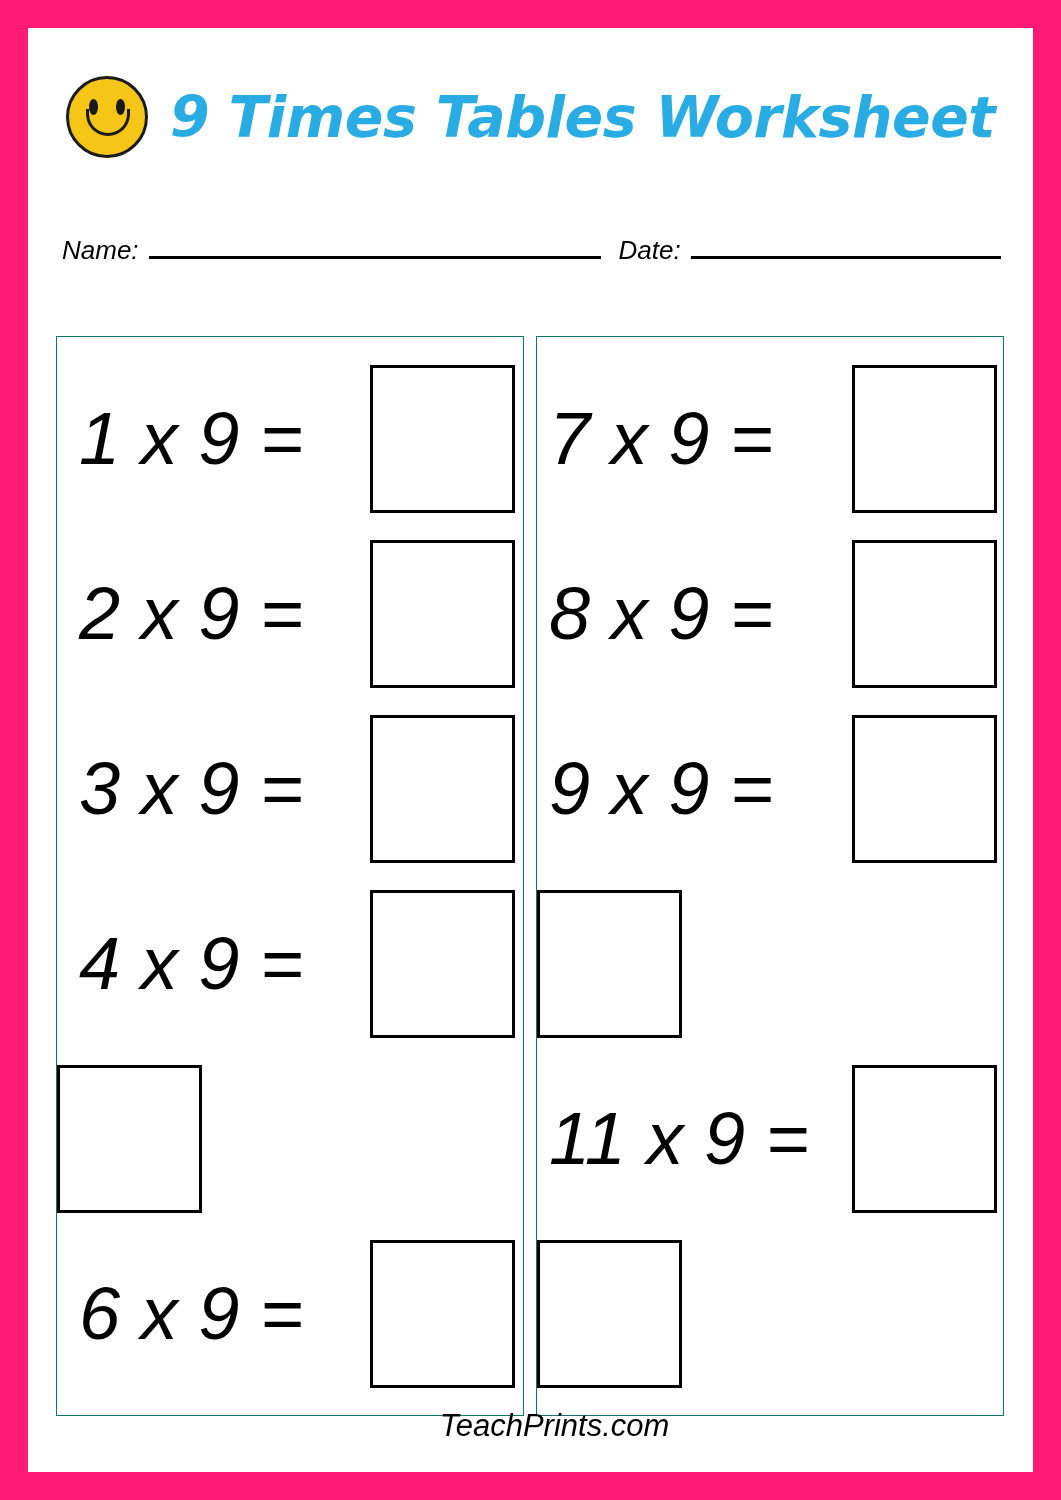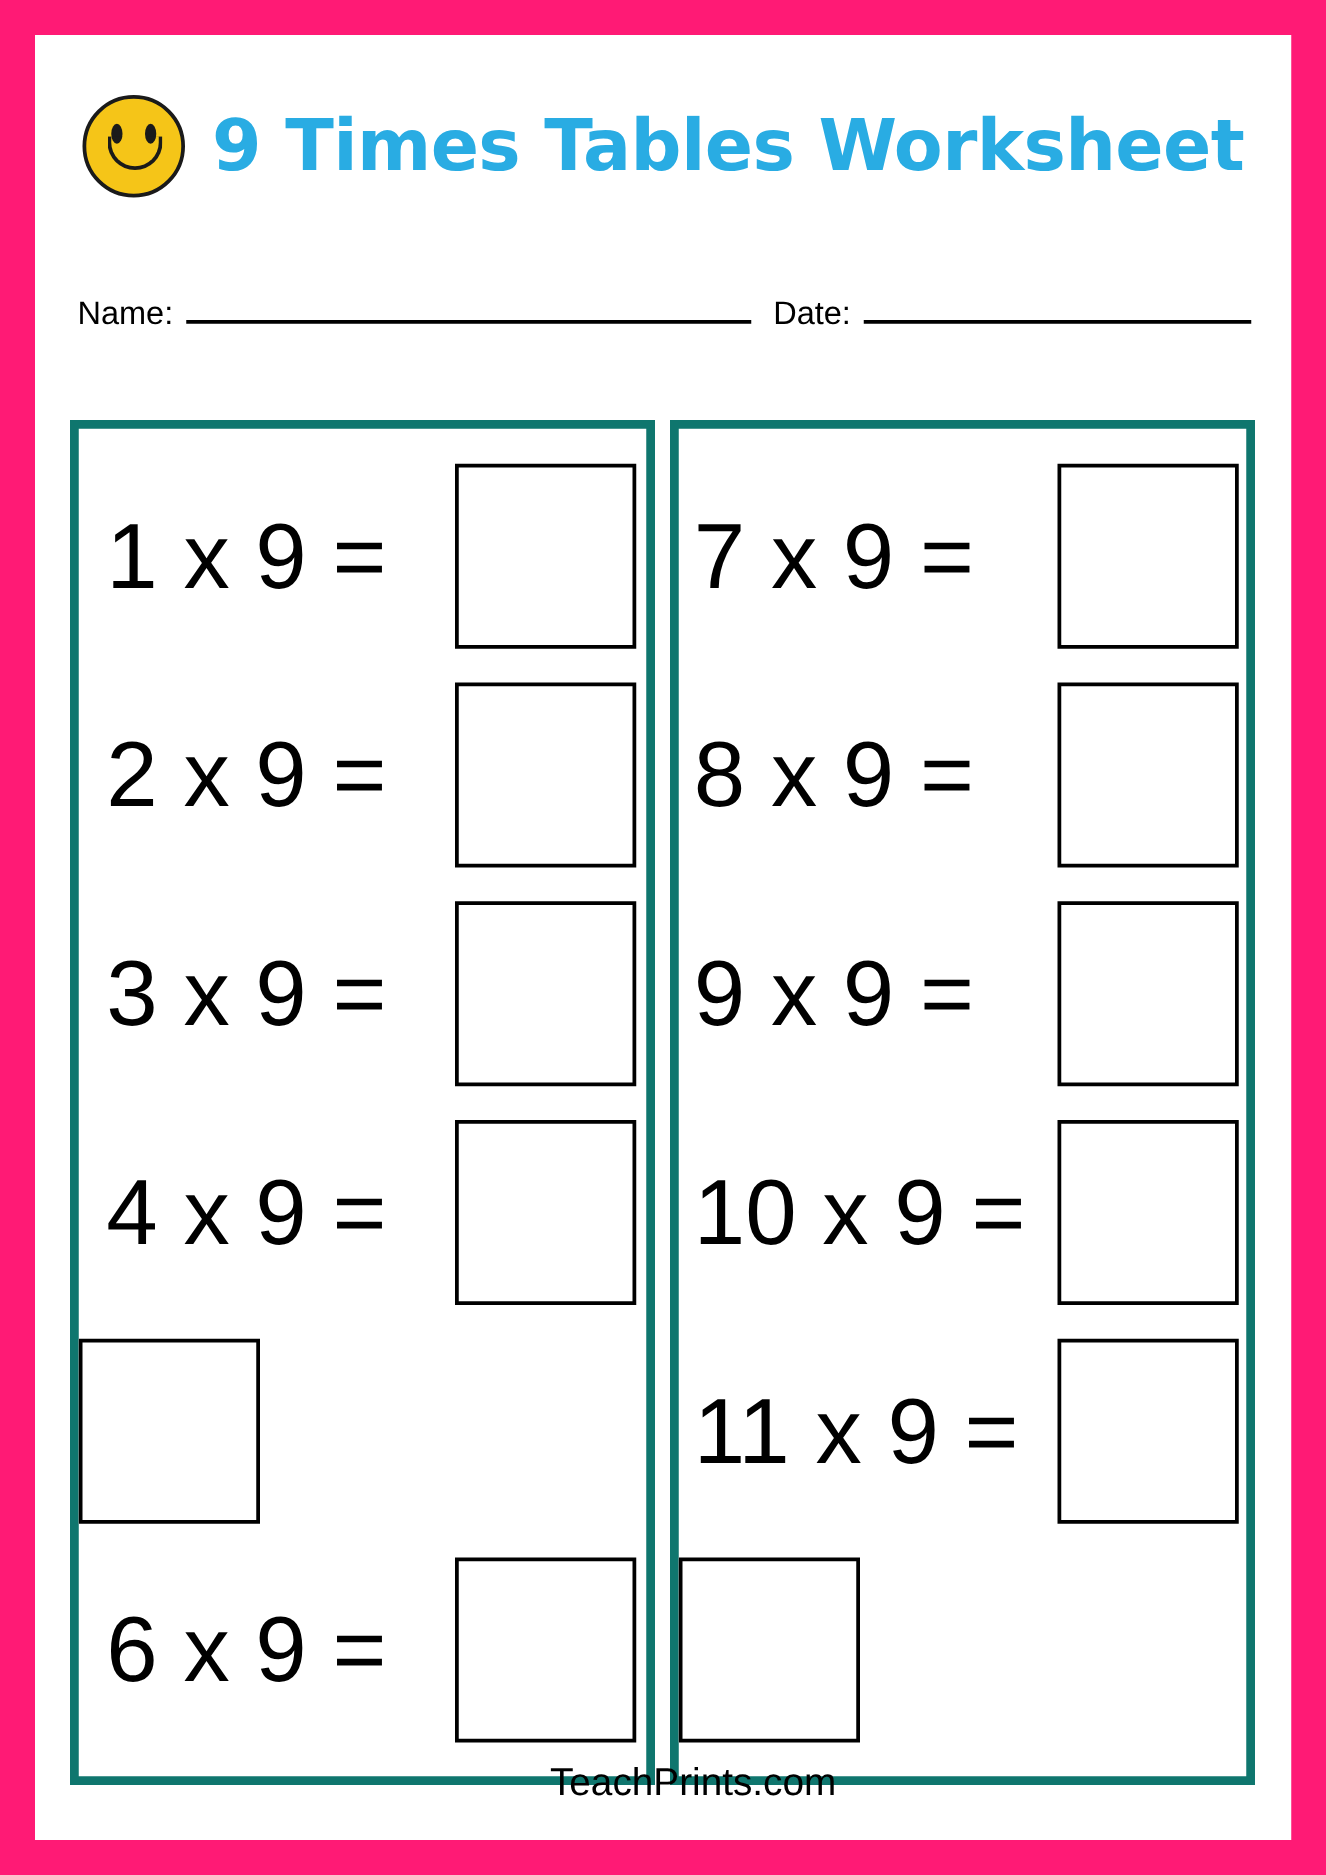--- a/index.html
+++ b/index.html
@@ -8,20 +8,21 @@
     background: #ffffff;
   }
   .page {
     position: relative;
     width: 1061px;
     height: 1500px;
     background: #ff1a75;
     box-sizing: border-box;
     font-family: "Liberation Sans", sans-serif;
     overflow: hidden;
+    font-style: italic;
   }
   .sheet {
     position: absolute;
     left: 28px;
     top: 28px;
     width: 1005px;
     height: 1444px;
     background: #ffffff;
     box-sizing: border-box;
   }
@@ -99,21 +100,21 @@
   
   .columns {
     position: absolute;
     left: 28px;
     top: 308px;
     width: 948px;
     display: flex;
     gap: 12px;
   }
   .col {
-    border: 7px solid #0f766e;
+    border: 1px solid #0f766e;
     box-sizing: border-box;
     padding: 14px 0 14px 0;
     width: 468px;
     display: flex;
     flex-direction: column;
     justify-content: space-between;
   }
   .eq {
     display: flex;
     align-items: center;
@@ -210,21 +211,20 @@
         </div>
         <div class="eq">
           <span class="eq-text">8 x 9 =</span>
           <span class="eq-box"></span>
         </div>
         <div class="eq">
           <span class="eq-text">9 x 9 =</span>
           <span class="eq-box"></span>
         </div>
         <div class="eq">
-          <span class="eq-text">10 x 9 =</span>
           <span class="eq-box"></span>
         </div>
         <div class="eq">
           <span class="eq-text">11 x 9 =</span>
           <span class="eq-box"></span>
         </div>
         <div class="eq">
           <span class="eq-box"></span>
         </div>
       </div>

